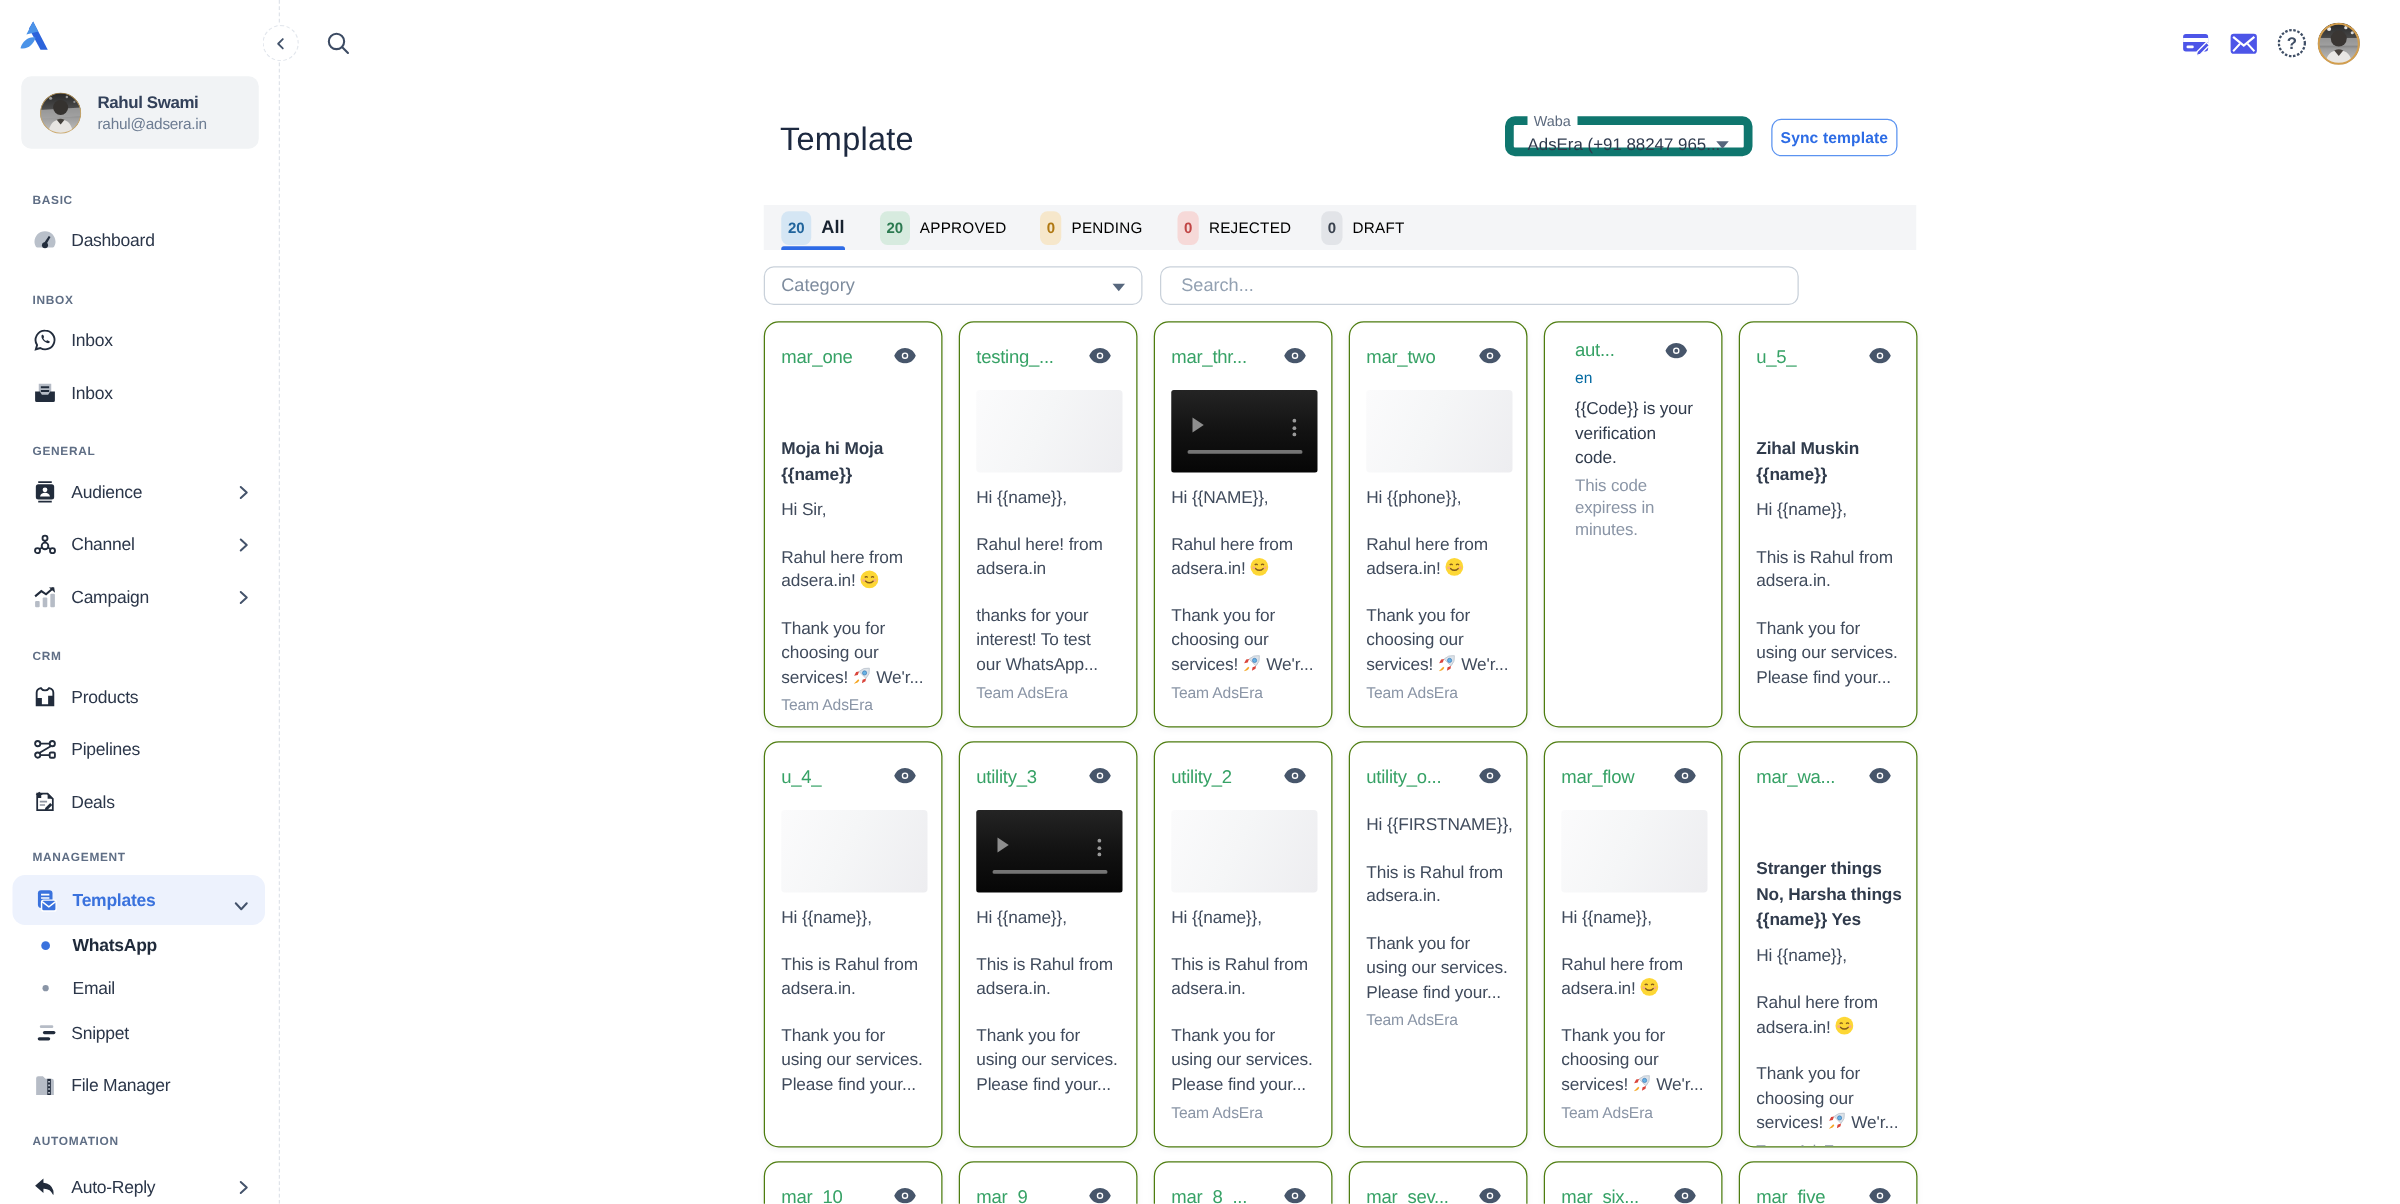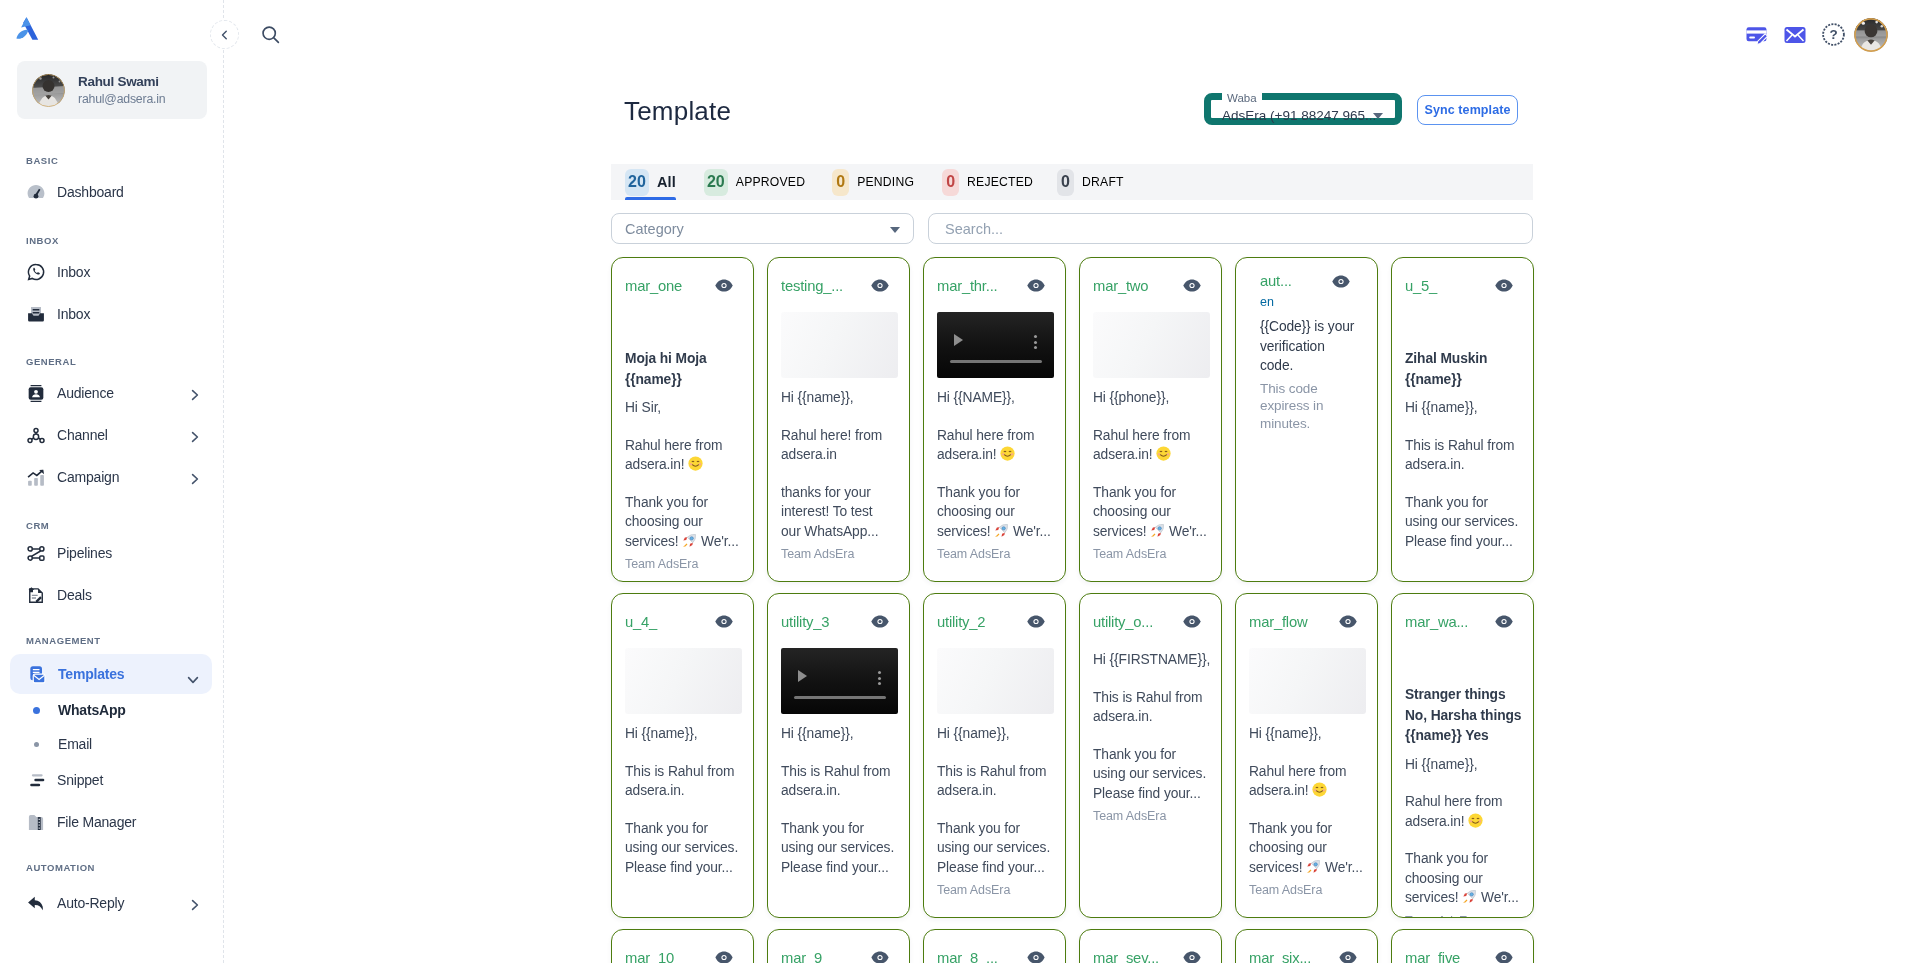--- a/index.html
+++ b/index.html
@@ -55,40 +55,40 @@
 .waba .val { position:absolute; left:11px; top:8px; font-size:13.5px; color:#2e3a4d; font-weight:500; max-width:158px; overflow:hidden; white-space:nowrap; }
 .waba .car { position:absolute; right:12px; top:13px; width:0; height:0;
   border-left:5px solid transparent; border-right:5px solid transparent; border-top:6px solid #57677d; }
 .syncbtn { position:absolute; left:806px; top:2px; width:101px; height:30px;
   border:1px solid #5b93f0; border-radius:8px; color:#2d6ce5; font-size:12.5px; font-weight:bold; letter-spacing:-.2px;
   display:flex; align-items:center; justify-content:center; letter-spacing:.1px; }
 
 .tabs { position:absolute; top:164px; left:0; width:922px; height:36px; background:#f4f5f7;
   display:flex; align-items:center; padding-left:14px; }
 .tab { display:flex; align-items:center; height:36px; position:relative; }
-.pill { height:27px; border-radius:6px; font-size:16px; font-weight:bold;
+.pill { height:27px; border-radius:6px; font-size:12px; font-weight:bold;
   display:flex; align-items:center; justify-content:center; }
 .pill.w2 { width:24px; } .pill.w1 { width:17px; }
 .tab .tl { margin-left:8px; font-size:12.2px; color:#000000; letter-spacing:.2px; }
 .tab.active .tl { font-size:14.5px; font-weight:bold; color:#18222f; letter-spacing:.1px; }
 .tab.active:after { content:""; position:absolute; left:0; right:0; bottom:0; height:3px;
   background:#2e6be6; border-radius:2px 2px 0 0; }
 .p-blue { background:#d5e6f4; color:#20649c; }
 .p-green { background:#d7ebdf; color:#2b7a50; }
 .p-orange { background:#f6e7cb; color:#b07812; }
 .p-red { background:#f6d9d8; color:#c04545; }
 .p-gray { background:#e2e4e8; color:#39414d; }
 
 .filters { position:absolute; top:213px; left:0; width:922px; height:31px; }
 .cat { position:absolute; left:0; top:0; width:303px; height:31px; border:1px solid #c9d1da;
   border-radius:8px; }
 .cat .ph { position:absolute; left:13px; top:7px; font-size:14.5px; color:#7d8b9e; color:#7e8c9e; }
 .cat .car { position:absolute; right:13px; top:13px; width:0; height:0;
   border-left:5px solid transparent; border-right:5px solid transparent; border-top:6px solid #57677d; }
-.srch { position:absolute; left:317px; top:0; width:605px; height:31px; border:1px solid #c9d1da;
+.srch { position:absolute; left:317px; top:0; width:511px; height:31px; border:1px solid #c9d1da;
   border-radius:8px; }
 .srch .ph { position:absolute; left:16px; top:7px; font-size:14.5px; color:#93a1b2; }
 
 
 .grid { position:absolute; top:257px; left:0; width:922px; }
 .card { position:absolute; width:143px; height:325px; background:#fff;
   border:1px solid #4d7c0f; border-radius:12px;
   box-shadow:0 2px 5px rgba(25,39,70,.05); padding:0 13px; overflow:hidden; }
 .chead { height:56px; display:flex; align-items:center; justify-content:space-between; }
 .cname { font-size:14.8px; color:#37a266; font-weight:500; letter-spacing:-.2px; }
@@ -217,20 +217,29 @@
         <path fill="none" stroke="#222c3c" stroke-width="2" d="M2.5 11.5 L8.5 6.5 L13 9.5 L20 3.5"></path>
         <path fill="#222c3c" d="M20.8 2.8 L21.6 8 L15.8 2.9 Z"></path>
       </svg>
         </span>
       <span class="lb">Campaign</span>
       <span class="chev"><svg width="8" height="12" viewBox="0 0 8 12">
             <path fill="none" stroke="#44536b" stroke-width="1.6" stroke-linecap="round" stroke-linejoin="round" d="M1.6 1.6 L6.4 6 L1.6 10.4"></path>
           </svg></span>
     </div>
     <div class="sec" style="margin-top:21px;">CRM</div>
+    <div class="item" style="margin-top:4px;">
+      <span class="ic">
+          <svg width="21" height="21" viewBox="0 0 24 24">
+        <path fill="none" stroke="#222c3c" stroke-width="1.8" d="M4 8 Q4 4.5 8 3.6 Q9.5 5.8 12 5.8 Q14.5 5.8 16 3.6 Q20 4.5 20 8 L20 20 L4 20 Z"></path>
+        <path fill="#222c3c" d="M4 13 L9 13 L9 20 L4 20 Z M15 11 L20 11 L20 20 L15 20 Z"></path>
+      </svg>
+        </span>
+      <span class="lb">Products</span>
+    </div>
     <div class="item">
       <span class="ic">
           <svg width="21" height="21" viewBox="0 0 24 24" fill="none" stroke="#222c3c" stroke-width="1.8">
         <circle cx="5" cy="6.5" r="2.5"></circle>
         <rect x="16.5" y="4" width="5" height="5" rx="2.5"></rect>
         <circle cx="5" cy="17.5" r="2.5"></circle>
         <rect x="16.5" y="15" width="5" height="5" rx="1.2"></rect>
         <path d="M7.5 6.5 L16.5 6.5 M17.5 9 L6.5 15.5 M7.5 17.5 L16.5 17.5"></path>
       </svg>
         </span>

